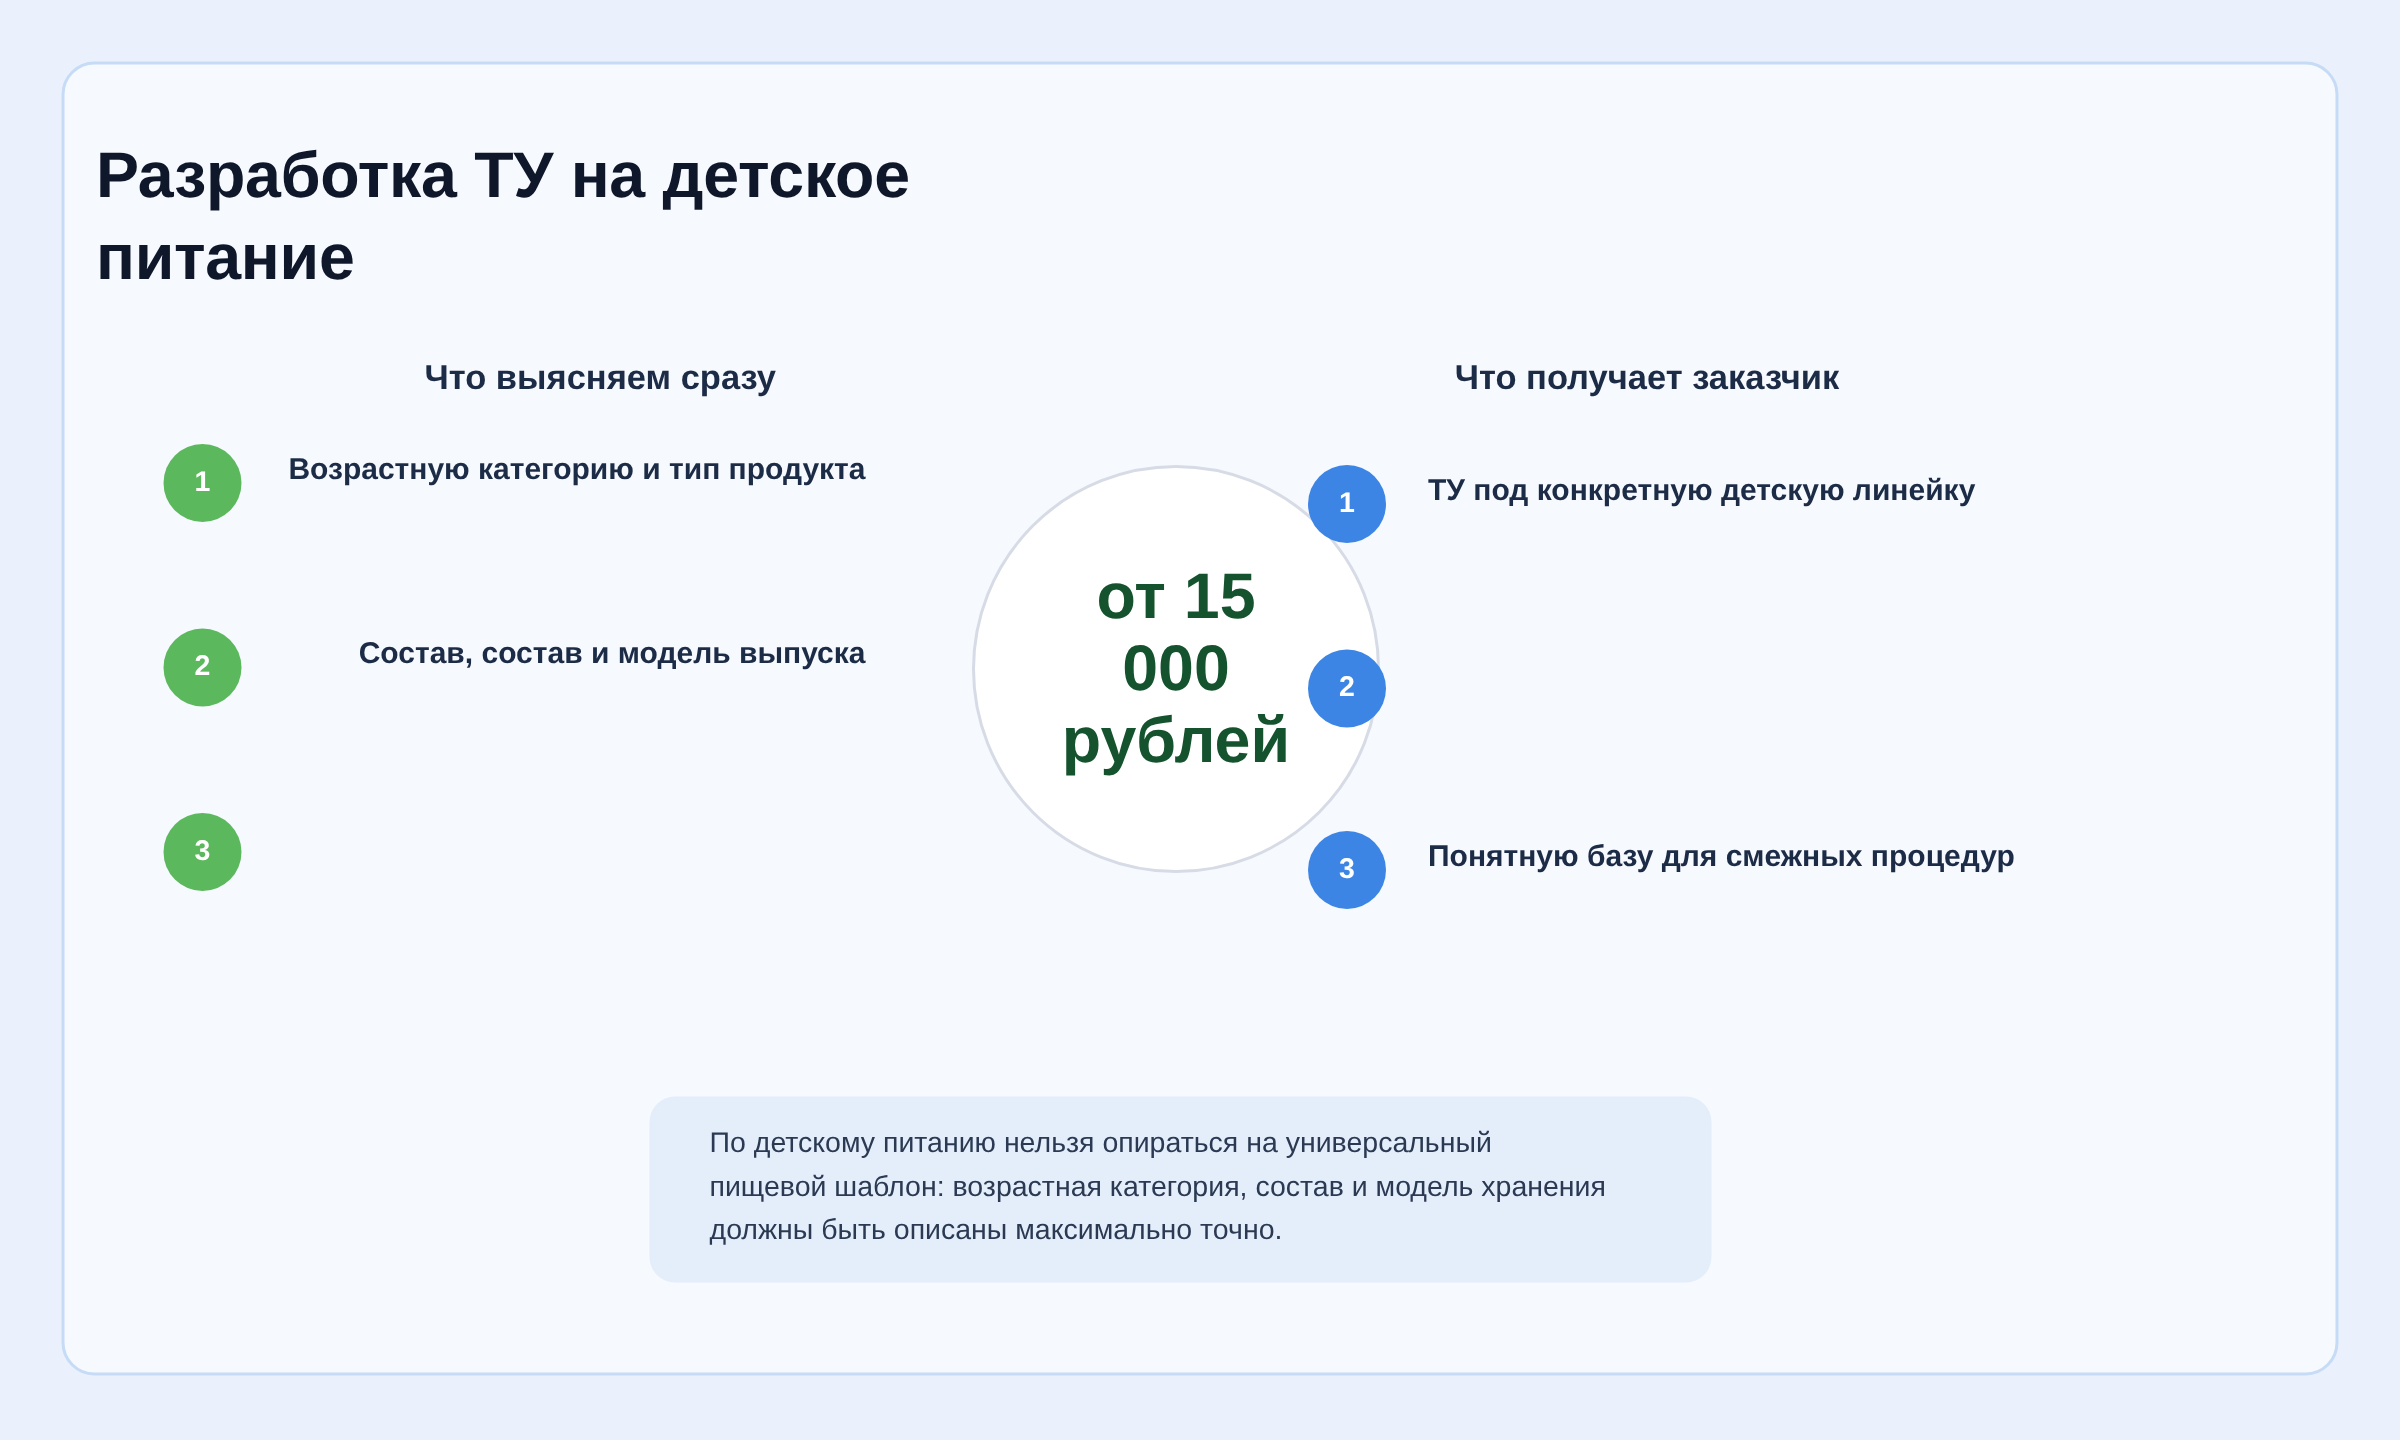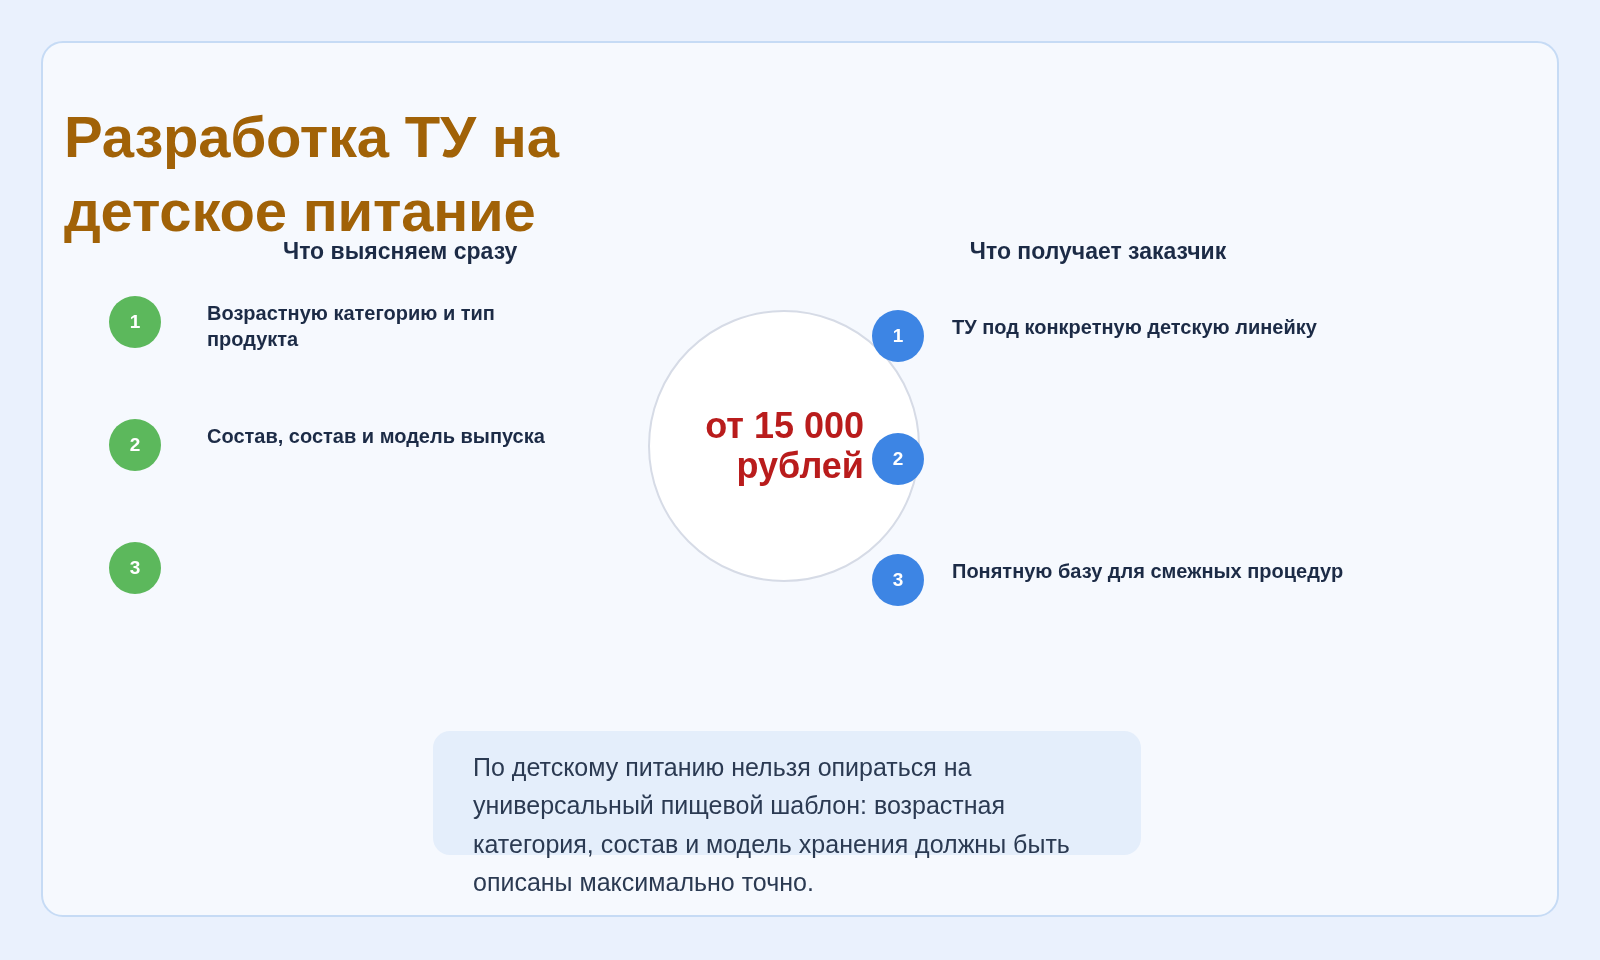--- a/index.html
+++ b/index.html
@@ -25,24 +25,24 @@
     border: 2px solid #c6dbf5;
     border-radius: 22px;
     box-sizing: border-box;
   }
 
   .page-title {
     position: absolute;
     left: 64px;
     top: 61px;
     width: 640px;
-    font-size: 58px;
+    font-size: 43px;
     font-weight: bold;
     line-height: 1.28;
-    color: #a16207;
+    color: #0f172a;
     letter-spacing: -0.2px;
   }
 
   
   .col-heading {
     position: absolute;
     font-size: 23px;
     font-weight: bold;
     color: #1c2b46;
     white-space: nowrap;
@@ -73,21 +73,21 @@
     font-size: 20px;
     font-weight: bold;
     line-height: 1.3;
     color: #1c2b46;
     padding-top: 4px;
   }
 
   
   .col-left .bullet { background: #5cb85c; }
   .col-left .item { left: 109px; width: 470px; }
-  .col-left .item .txt { margin-left: 46px; width: 390px; }
+  .col-left .item .txt { margin-left: 26px; width: 390px; text-align: right; }
   .col-left .i1 { top: 296px; }
   .col-left .i2 { top: 419px; }
   .col-left .i3 { top: 542px; }
 
   
   .col-right .bullet { background: #3d85e4; }
   .col-right .item { left: 872px; width: 500px; }
   .col-right .item .txt { margin-left: 28px; width: 400px; }
   .col-right .i1 { top: 310px; }
   .col-right .i2 { top: 433px; }
@@ -103,44 +103,44 @@
     border-radius: 50%;
     background: #ffffff;
     border: 2px solid #d6dbe6;
     box-sizing: border-box;
     display: flex;
     align-items: center;
     justify-content: center;
   }
   .price-circle .price-text {
     width: 160px;
-    font-size: 36px;
+    font-size: 43px;
     font-weight: bold;
     line-height: 1.12;
-    color: #b91c1c;
-    text-align: right;
+    color: #14532d;
+    text-align: center;
   }
 
   
   .note-box {
     position: absolute;
     left: 433px;
     top: 731px;
     width: 708px;
     height: 124px;
     background: #e4eefb;
     border-radius: 17px;
     box-sizing: border-box;
   }
   .note-text {
     position: absolute;
     left: 473px;
     top: 748px;
     width: 600px;
-    font-size: 25px;
+    font-size: 19px;
     line-height: 1.53;
     color: #2b3a52;
   }
 </style>
 </head>
 <body>
 
 <div class="card"></div>
 
 <h1 class="page-title">Разработка ТУ на детское питание</h1>

